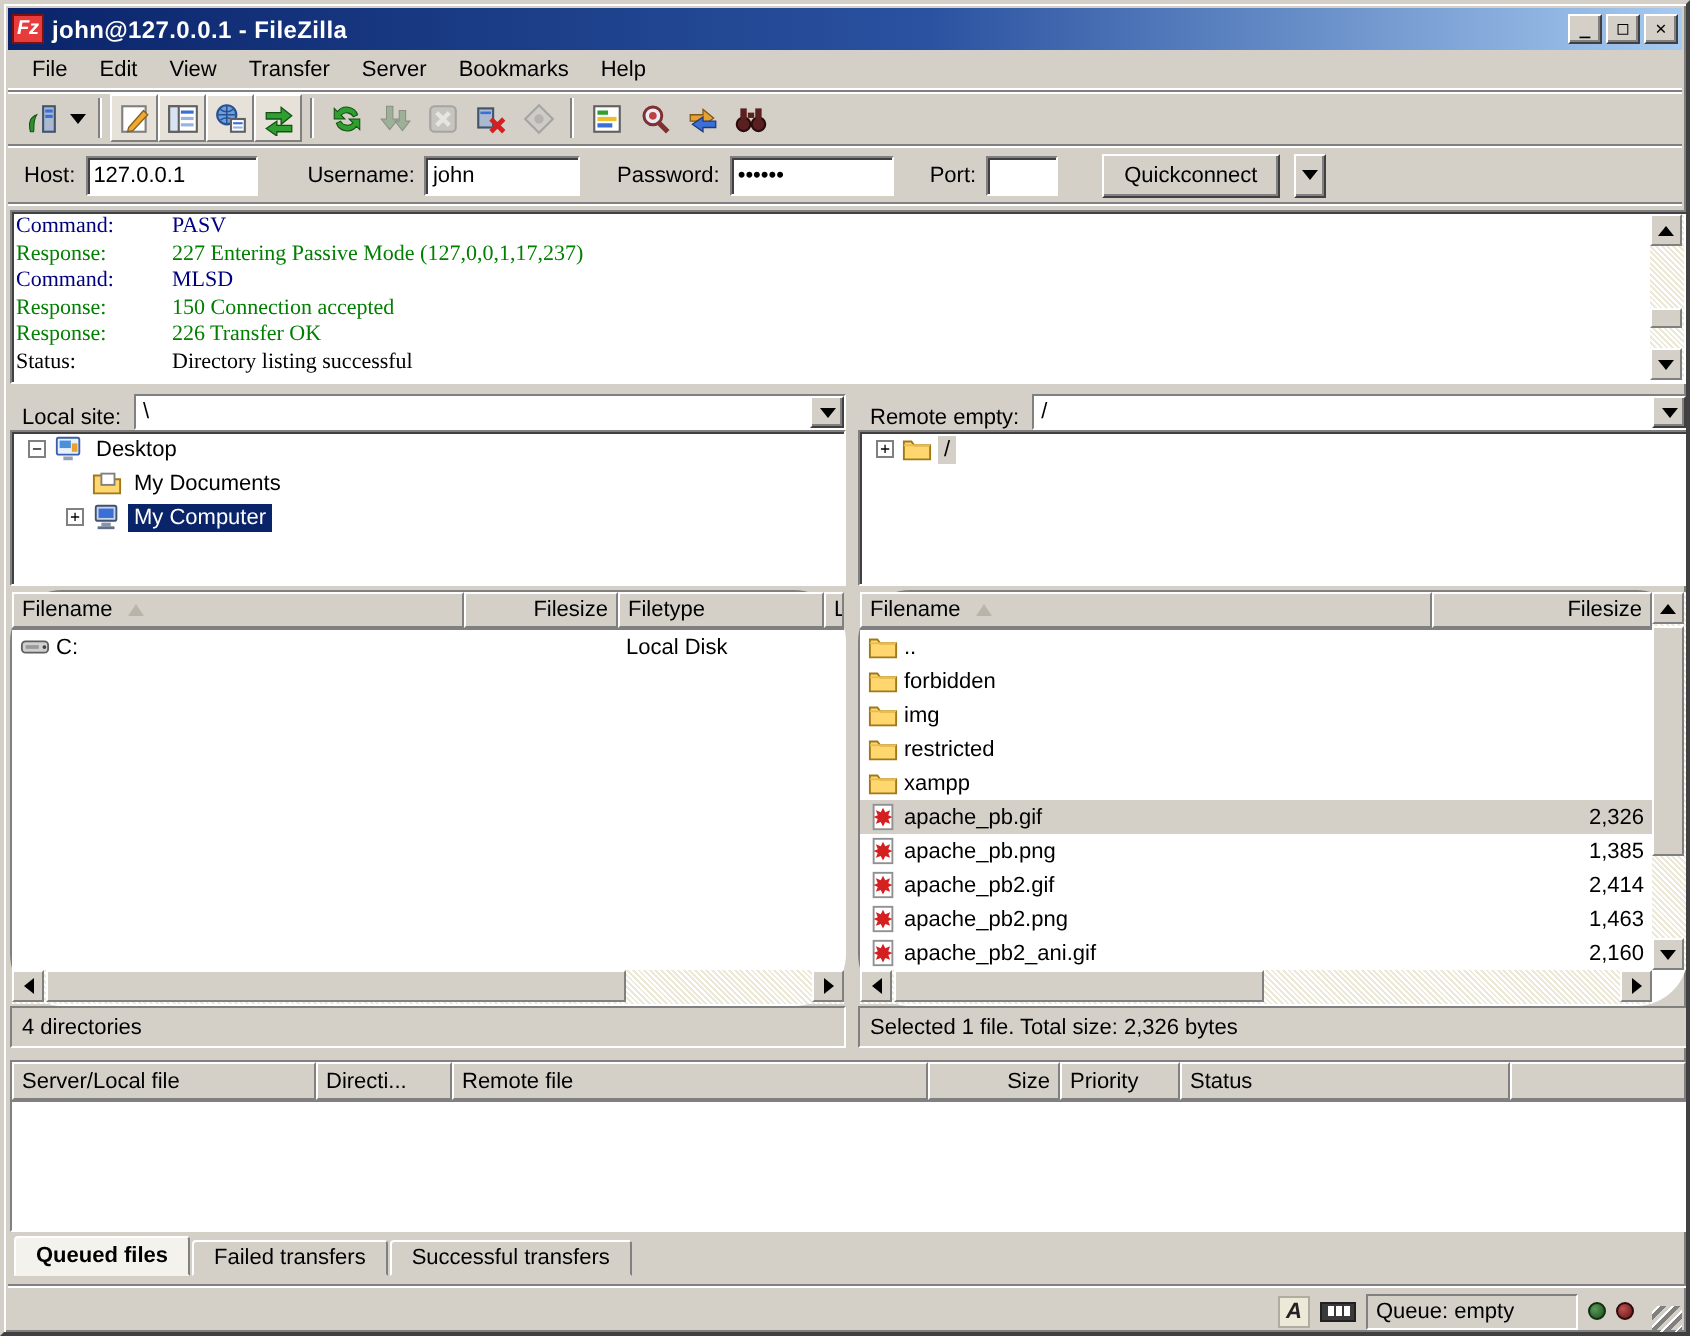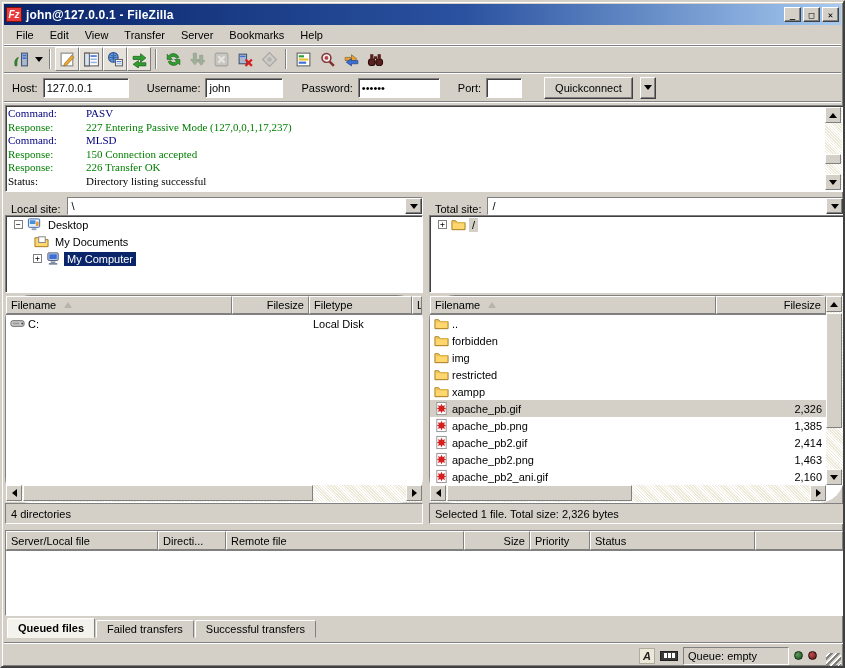--- a/index.html
+++ b/index.html
@@ -282,21 +282,21 @@
         <rect x="3" y="3" width="3" height="5" fill="#5a2020"></rect>
         <rect x="10" y="3" width="3" height="5" fill="#5a2020"></rect>
         <rect x="6.5" y="5" width="3" height="2.5" fill="#5a2020"></rect>
       </svg>
     </span>
   </div>
 
   <div class="abs quickbar">
     <span class="qlabel">Host:</span>
     <input class="qfield" style="width: 86px;" type="text" value="127.0.0.1">
-    <span class="qlabel" style="margin-left:12px">Username:</span>
+    <span class="qlabel" style="margin-left:19px">Username:</span>
     <input class="qfield" style="width: 78px;" type="text" value="john">
     <span class="qlabel" style="margin-left:12px">Password:</span>
     <input class="qfield" style="width: 82px;" type="text" value="••••••">
     <span class="qlabel" style="margin-left:12px">Port:</span>
     <input class="qfield" style="width: 36px;" type="text" value="">
     <span class="qbtn raised" style="margin-left:16px">Quickconnect</span>
     <span class="qbtn-drop raised">
         <span class="arr-down"></span>
       </span>
   </div>
@@ -350,39 +350,39 @@
       </span>
     </div>
     <div class="treebox sunken">
       <div class="tree-row" style="padding-left:8px">
         <span class="expander">−</span>
         <svg class="ticon" width="15" height="15">
             <use href="#sym-desktop"></use>
           </svg>
         <span class="tree-label">Desktop</span>
       </div>
-      <div class="tree-row" style="padding-left:28px">
+      <div class="tree-row" style="padding-left:40px">
         <svg class="ticon" width="15" height="15">
             <use href="#sym-docs"></use>
           </svg>
         <span class="tree-label">My Documents</span>
       </div>
       <div class="tree-row" style="padding-left:27px">
         <span class="expander">+</span>
         <svg class="ticon" width="15" height="15">
             <use href="#sym-computer"></use>
           </svg>
         <span class="tree-label sel-active">My Computer</span>
       </div>
     </div>
   </div>
 
   <div class="abs site-pane" style="left:427px;width:415px">
     <div class="site-head">
-      <span class="site-label">Total site:</span>
+      <span class="site-label">Remote empty:</span>
       <span class="combo sunken-lite">
         <span class="combo-text">/</span>
         <span class="combo-btn raised">
             <span class="arr-down"></span>
           </span>
       </span>
     </div>
     <div class="treebox sunken">
       <div class="tree-row" style="padding-left:8px">
         <span class="expander">+</span>

